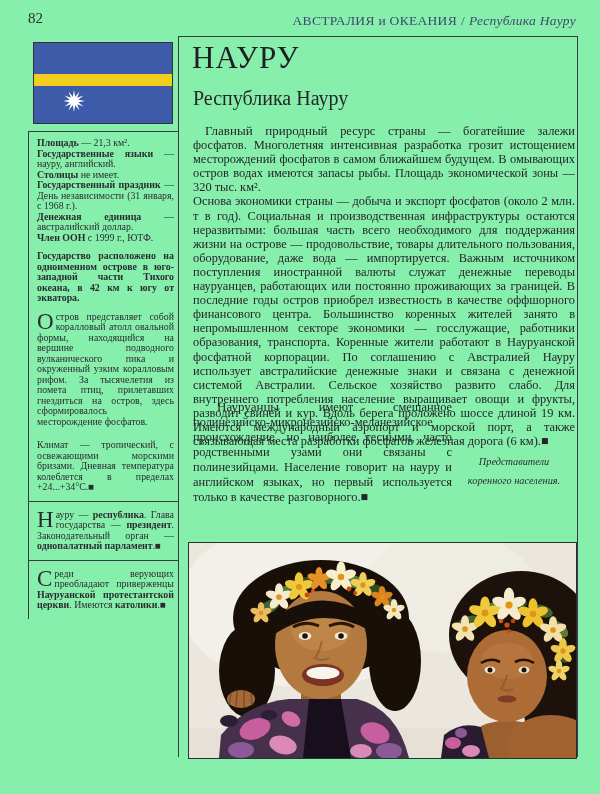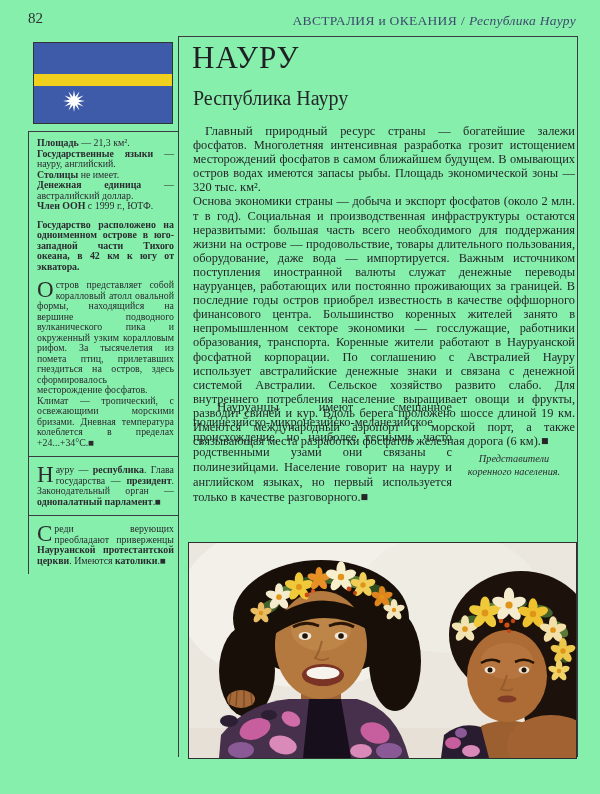--- a/index.html
+++ b/index.html
@@ -22,33 +22,33 @@
   .flag{position:absolute;left:33px;top:42px;width:138px;height:80px;border:1px solid #333;}
   .flag svg{display:block;width:100%;height:100%;}
 
   
   .sidebar{position:absolute;left:28px;top:131px;width:150px;box-sizing:border-box;
            border-top:1px solid #3c3c40;border-left:1px solid #3c3c40;
            padding:6px 4px 8px 8px;font-size:9.9px;line-height:10.5px;color:#2b2b30;text-align:justify;}
   .sidebar b{font-weight:bold;}
   .note{margin-top:8px;font-weight:bold;}
   .para{margin-top:8px;}
-  .para-cont{margin-top:0;}
+  .para-cont{margin-top:13px;}
   .drop{float:left;font-size:23px;line-height:18px;padding:1px 2px 0 0;}
   .sb-div{height:1px;background:#3c3c40;margin:8px -4px 8px -8px;}
 
   
   .title{position:absolute;left:192px;top:40px;font-size:31px;letter-spacing:1px;color:#1f1f24;}
   .subtitle{position:absolute;left:193px;top:87px;font-size:20px;color:#26262a;}
   .maintext{font-size:12.4px;line-height:14.1px;text-align:justify;color:#25252a;}
   .intro{position:absolute;left:193px;top:124px;width:382px;}
   .p-indent{text-indent:12px;}
   .lead{font-size:13px;}
   .ethnos{position:absolute;left:193px;top:399px;width:259px;line-height:15px;}
-  .caption{position:absolute;left:459px;top:452px;width:110px;font-size:10.3px;line-height:13px;
+  .caption{position:absolute;left:459px;top:452px;width:110px;font-size:10.3px;line-height:19px;
            font-style:italic;text-align:center;color:#2b2b30;}
 
   
   .photo{position:absolute;left:188px;top:542px;width:387px;height:215px;border:1px solid #2f2f33;}
   .photo svg{display:block;width:100%;height:100%;}
 </style>
 </head>
 <body>
 
 <div id="page">
@@ -68,20 +68,21 @@
       <rect x="0" y="0" width="138" height="80" fill="#3e5ba9"></rect>
       <rect x="0" y="31" width="138" height="12" fill="#f0d01c"></rect>
       <polygon fill="#ffffff" points="51,58 44.3,59.2 49.5,63.5 43.2,61.2 45.5,67.5 41.2,62.3 40,69 38.8,62.3 34.5,67.5 36.8,61.2 30.5,63.5 35.7,59.2 29,58 35.7,56.8 30.5,52.5 36.8,54.8 34.5,48.5 38.8,53.7 40,47 41.2,53.7 45.5,48.5 43.2,54.8 49.5,52.5 44.3,56.8"></polygon>
     </svg>
   </div>
 
   <div class="sidebar">
     <div class="fact"><b>Площадь</b><span> — 21,3 км².</span></div>
     <div class="fact"><b>Государственные языки</b><span> — науру, английский.</span></div>
     <div class="fact"><b>Столицы</b><span> не имеет.</span></div>
+    <div class="fact"><b>Государственный праздник</b><span> — День независимости (31 января, с 1968 г.).</span></div>
     <div class="fact"><b>Денежная единица</b><span> — австралийский доллар.</span></div>
     <div class="fact"><b>Член ООН</b><span> с 1999 г., ЮТФ.</span></div>
 
     <div class="note">Государство расположено на одноименном острове в юго-западной части Тихого океана, в 42 км к югу от экватора.</div>
 
     <div class="para">
       <span class="drop">О</span><span>стров представляет собой коралловый атолл овальной формы, находящийся на вершине подводного вулканического пика и окруженный узким коралловым рифом. За тысячелетия из помета птиц, прилетавших гнездиться на остров, здесь сформировалось месторождение фосфатов.</span>
     </div>
     <div class="para-cont">Климат — тропический, с освежающими морскими бризами. Дневная температура колеблется в пределах +24...+34°С.■</div>
 

